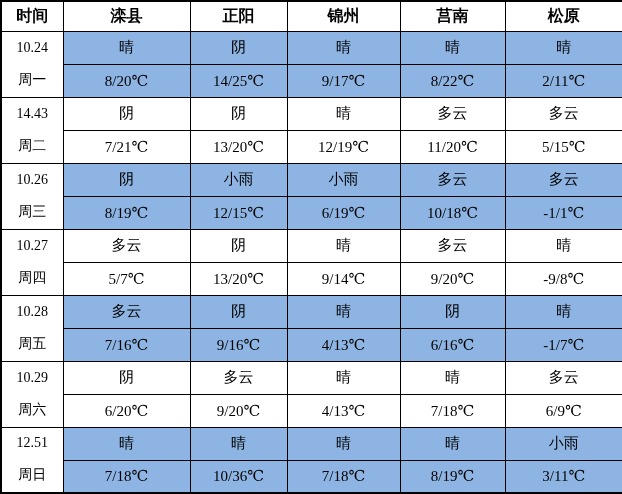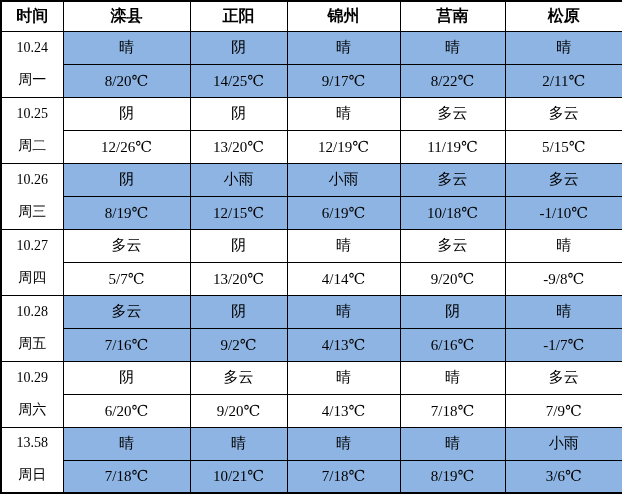--- a/index.html
+++ b/index.html
@@ -87,35 +87,35 @@
         <td class="data">8/20℃</td>
         <td class="data">14/25℃</td>
         <td class="data">9/17℃</td>
         <td class="data">8/22℃</td>
         <td class="data">2/11℃</td>
       </tr>
 
       <tr>
         <td class="time" rowspan="2">
           <div class="time-inner">
-            <span>10.25</span>
+            <span>14.43</span>
             <span>周二</span>
           </div>
         </td>
         <td class="data">阴</td>
         <td class="data">阴</td>
         <td class="data">晴</td>
         <td class="data">多云</td>
         <td class="data">多云</td>
       </tr>
       <tr>
-        <td class="data">12/26℃</td>
+        <td class="data">7/21℃</td>
         <td class="data">13/20℃</td>
         <td class="data">12/19℃</td>
-        <td class="data">11/19℃</td>
+        <td class="data">11/20℃</td>
         <td class="data">5/15℃</td>
       </tr>
 
       <tr>
         <td class="time" rowspan="2">
           <div class="time-inner">
             <span>10.26</span>
             <span>周三</span>
           </div>
         </td>
@@ -123,60 +123,60 @@
         <td class="data">小雨</td>
         <td class="data">小雨</td>
         <td class="data">多云</td>
         <td class="data">多云</td>
       </tr>
       <tr>
         <td class="data">8/19℃</td>
         <td class="data">12/15℃</td>
         <td class="data">6/19℃</td>
         <td class="data">10/18℃</td>
-        <td class="data">-1/10℃</td>
+        <td class="data">-1/1℃</td>
       </tr>
 
       <tr>
         <td class="time" rowspan="2">
           <div class="time-inner">
             <span>10.27</span>
             <span>周四</span>
           </div>
         </td>
         <td class="data">多云</td>
         <td class="data">阴</td>
         <td class="data">晴</td>
         <td class="data">多云</td>
         <td class="data">晴</td>
       </tr>
       <tr>
         <td class="data">5/7℃</td>
         <td class="data">13/20℃</td>
-        <td class="data">4/14℃</td>
+        <td class="data">9/14℃</td>
         <td class="data">9/20℃</td>
         <td class="data">-9/8℃</td>
       </tr>
 
       <tr>
         <td class="time" rowspan="2">
           <div class="time-inner">
             <span>10.28</span>
             <span>周五</span>
           </div>
         </td>
         <td class="data">多云</td>
         <td class="data">阴</td>
         <td class="data">晴</td>
         <td class="data">阴</td>
         <td class="data">晴</td>
       </tr>
       <tr>
         <td class="data">7/16℃</td>
-        <td class="data">9/2℃</td>
+        <td class="data">9/16℃</td>
         <td class="data">4/13℃</td>
         <td class="data">6/16℃</td>
         <td class="data">-1/7℃</td>
       </tr>
 
       <tr>
         <td class="time" rowspan="2">
           <div class="time-inner">
             <span>10.29</span>
             <span>周六</span>
@@ -186,38 +186,38 @@
         <td class="data">多云</td>
         <td class="data">晴</td>
         <td class="data">晴</td>
         <td class="data">多云</td>
       </tr>
       <tr>
         <td class="data">6/20℃</td>
         <td class="data">9/20℃</td>
         <td class="data">4/13℃</td>
         <td class="data">7/18℃</td>
-        <td class="data">7/9℃</td>
-      </tr>
-
-      <tr>
-        <td class="time" rowspan="2">
-          <div class="time-inner">
-            <span>13.58</span>
+        <td class="data">6/9℃</td>
+      </tr>
+
+      <tr>
+        <td class="time" rowspan="2">
+          <div class="time-inner">
+            <span>12.51</span>
             <span>周日</span>
           </div>
         </td>
         <td class="data">晴</td>
         <td class="data">晴</td>
         <td class="data">晴</td>
         <td class="data">晴</td>
         <td class="data">小雨</td>
       </tr>
       <tr>
         <td class="data">7/18℃</td>
-        <td class="data">10/21℃</td>
+        <td class="data">10/36℃</td>
         <td class="data">7/18℃</td>
         <td class="data">8/19℃</td>
-        <td class="data">3/6℃</td>
+        <td class="data">3/11℃</td>
       </tr>
     </tbody>
   </table>
 </div>
 
 </body></html>

